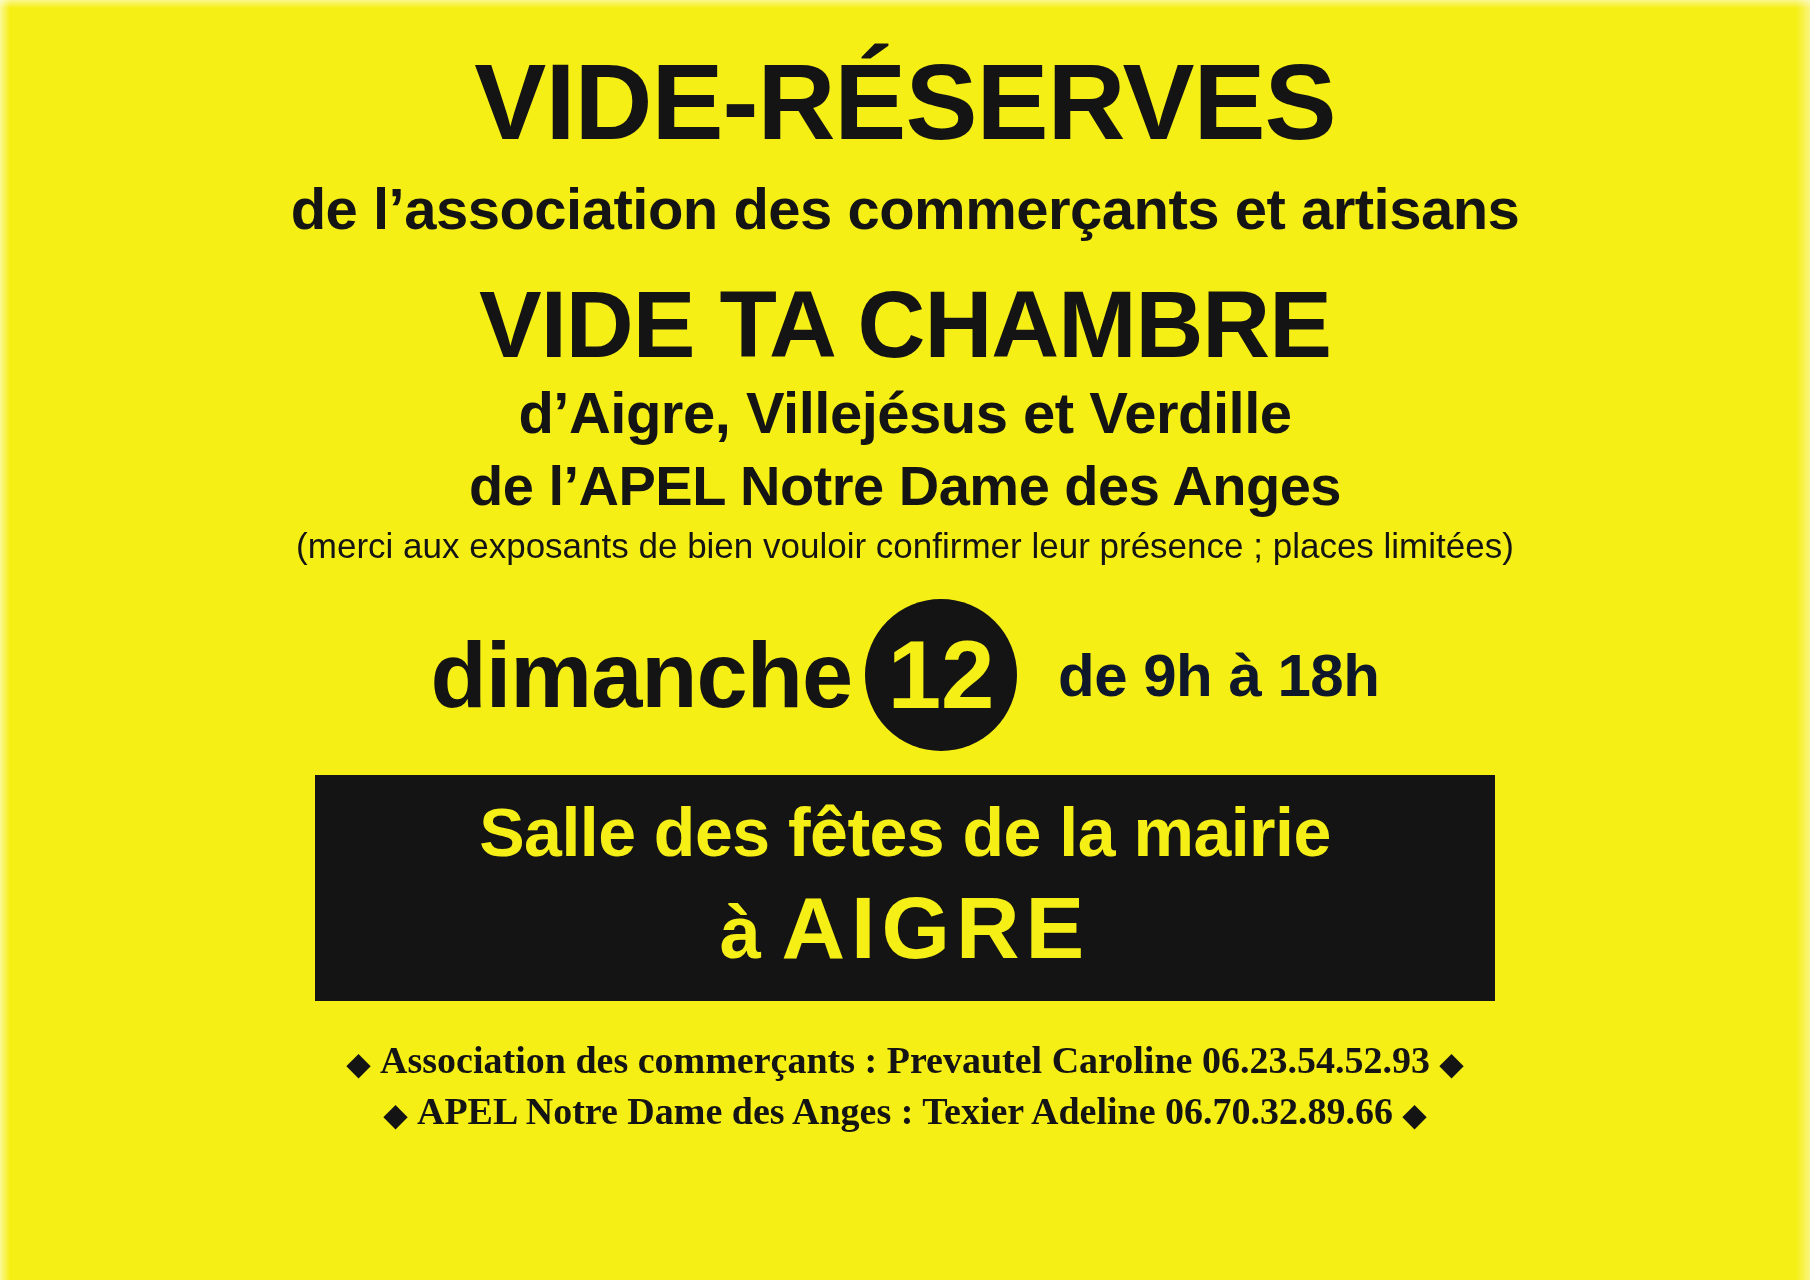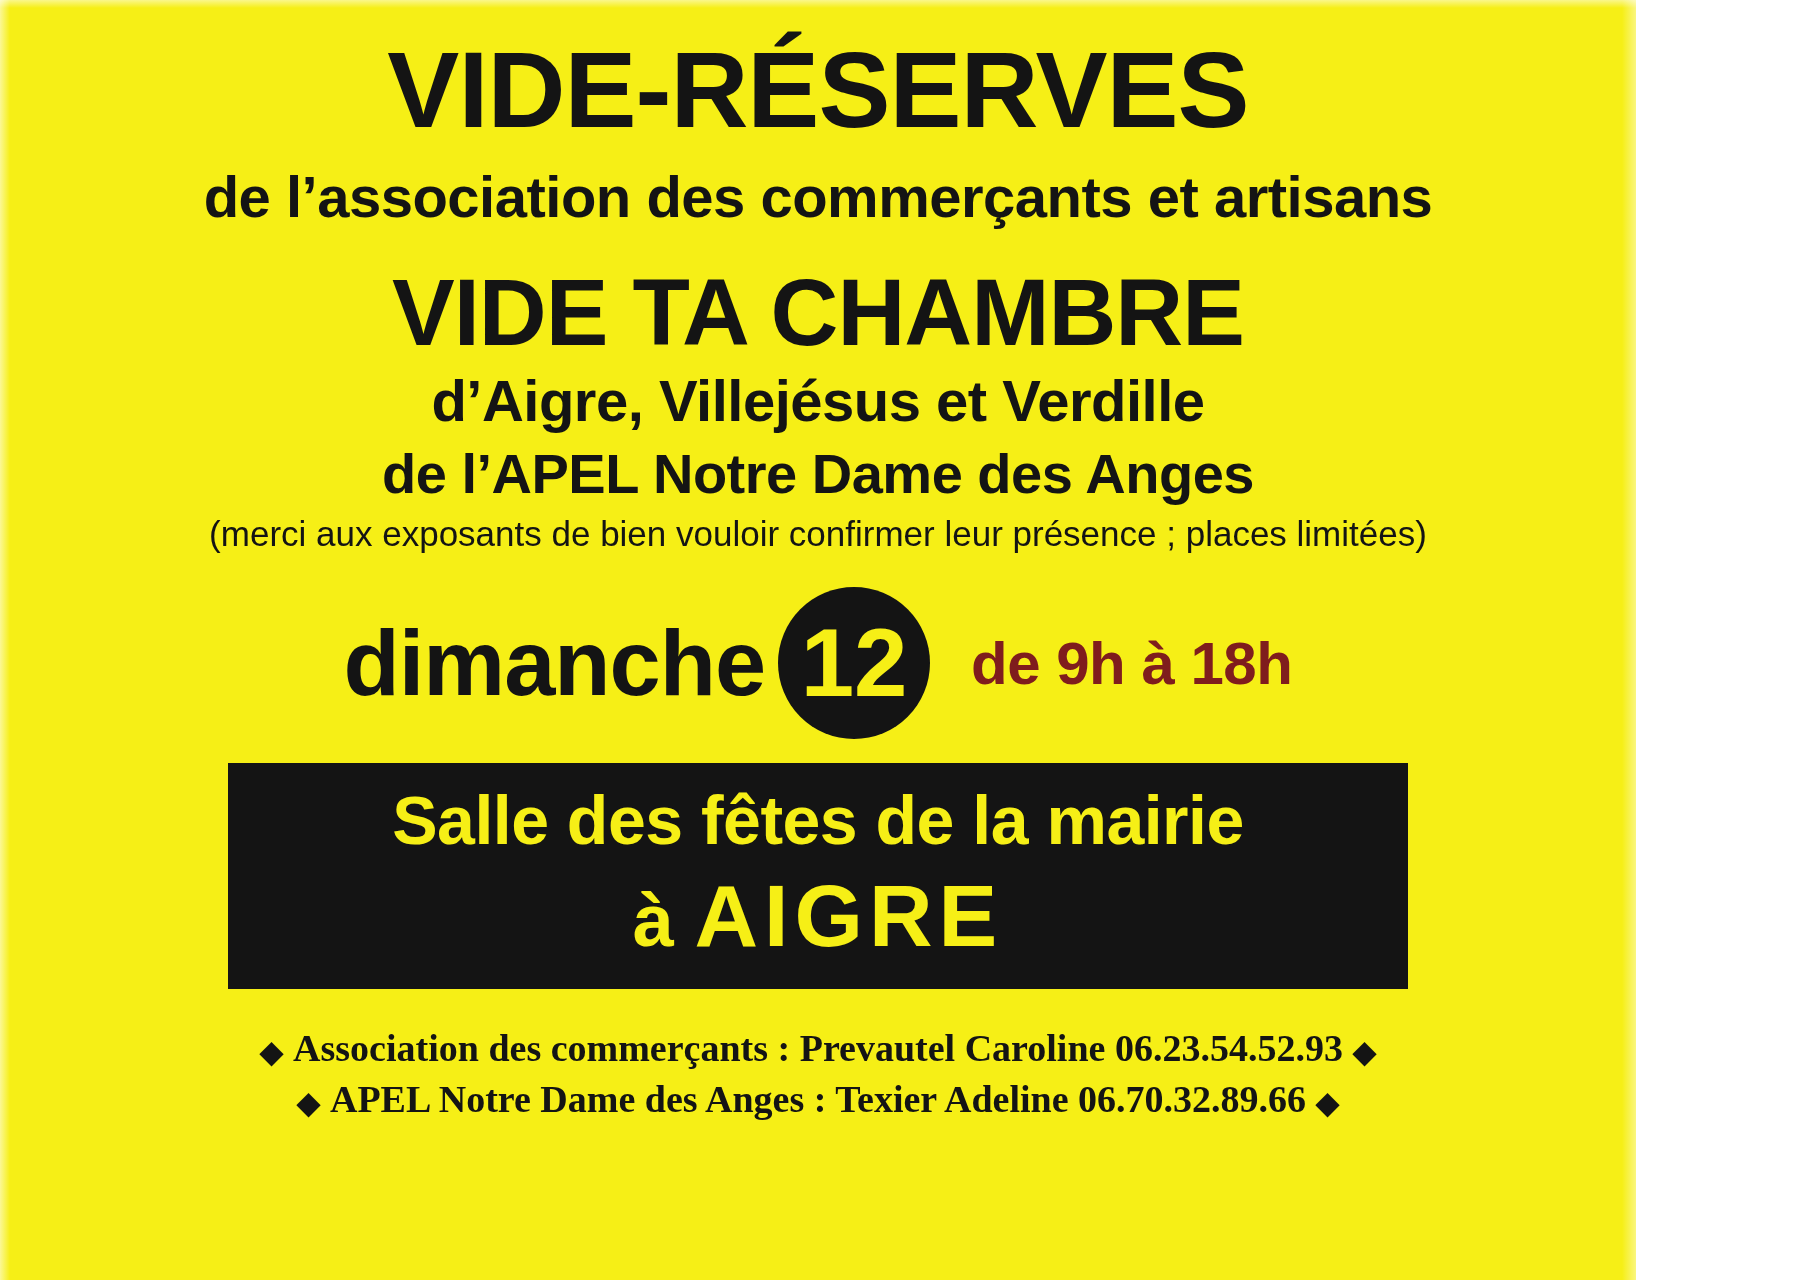--- a/index.html
+++ b/index.html
@@ -8,25 +8,25 @@
   }
   body {
     width: 1810px;
     height: 1280px;
     background: #ffffff;
     font-family: "Liberation Sans", sans-serif;
     overflow: hidden;
   }
   .poster {
     position: relative;
-    width: 1636px;
+    width: 1810px;
     height: 1280px;
     background: #f6ef16;
     box-sizing: border-box;
-    padding: 4px;
+    padding: 16px;
     overflow: hidden;
   }
   
   .poster::after {
     content: "";
     position: absolute;
     inset: 0;
     pointer-events: none;
     box-shadow: inset 0 0 0 0 rgba(0,0,0,0);
   }
@@ -121,21 +121,21 @@
   .date-month {
     font-size: 92px;
     font-weight: bold;
     color: #141414;
     letter-spacing: -1px;
     line-height: 1;
   }
   .date-hours {
     font-size: 60px;
     font-weight: bold;
-    color: #7f1d1d;
+    color: #0f172a;
     margin-left: 30px;
     letter-spacing: -0.5px;
   }
 
   .venue-box {
     margin: 24px auto 4px auto;
     width: 1180px;
     background: #141414;
     color: #f6ef16;
     padding: 22px 0 26px 0;

